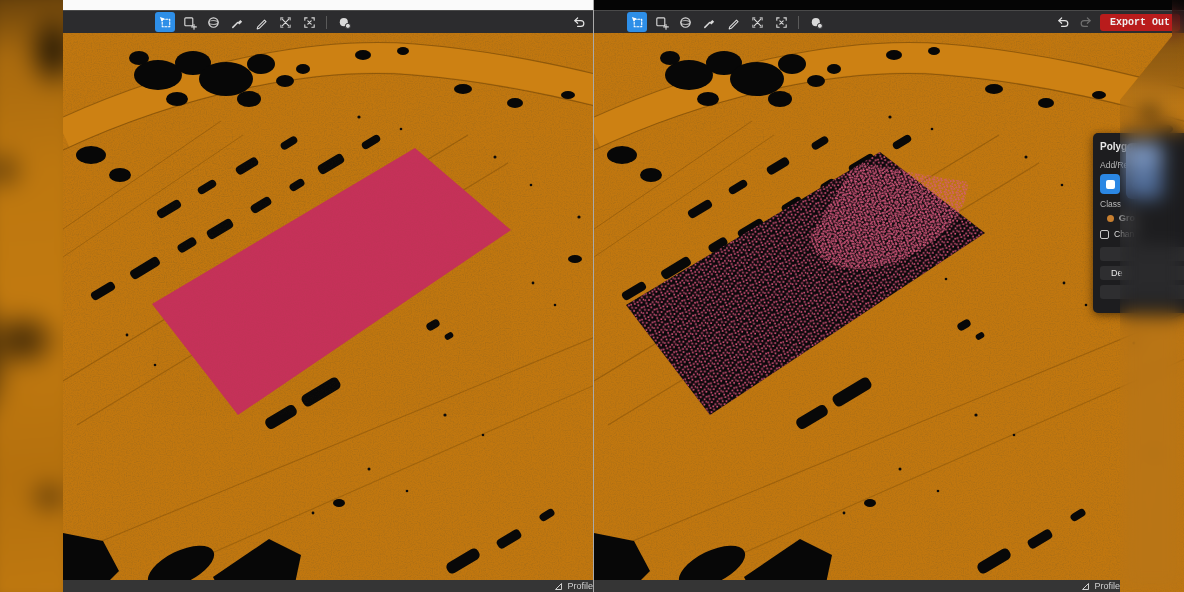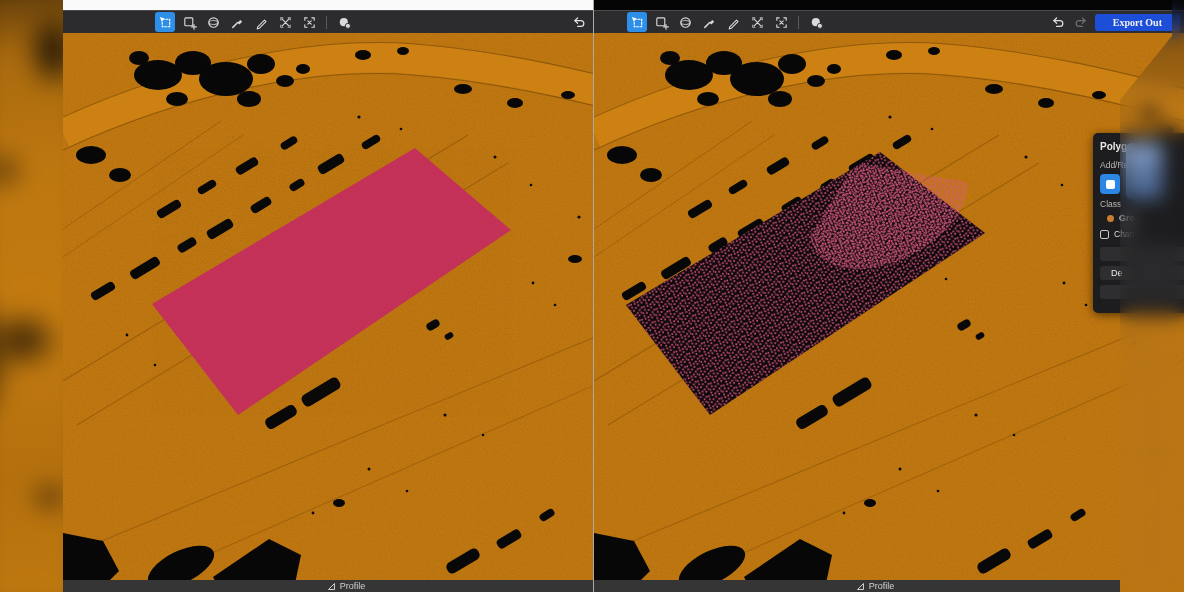--- a/index.html
+++ b/index.html
@@ -23,27 +23,27 @@
     .panel.left  .tools { margin-left:92px; }
     .panel.right .tools { margin-left:33px; }
     .tool { width:20px; height:20px; border-radius:3px; background:transparent; border:none;
             display:flex; align-items:center; justify-content:center; cursor:pointer; }
     .tool.active { background:#2e8fe8; }
     .tool svg { display:block; }
     .sep { width:1px; height:13px; background:#5a5a5a; margin:0 3px; }
     .bar-right { margin-left:auto; display:flex; align-items:center; gap:7px; margin-right:6px; }
     .panel.right .bar-right { margin-right:4px; }
     .iconbtn { background:none; border:none; padding:0; display:flex; cursor:pointer; }
-    .export { height:17px; background:#1d4ed8; border:none; border-radius:3px; color:#f0f0f0;
-              font-size:10px; font-weight:700; padding:0 18px; font-family:Liberation Serif, serif; white-space:nowrap; cursor:pointer; }
+    .export { height:17px; background:#b91c1c; border:none; border-radius:3px; color:#f0f0f0;
+              font-size:10px; font-weight:700; padding:0 10px; font-family:Liberation Mono, monospace; white-space:nowrap; cursor:pointer; }
 
     .canvas { display:block; background:#c1770f; }
     .panel.right .canvas { position:absolute; top:33px; left:0; }
 
-    .statusbar { height:12px; background:#353535; display:flex; align-items:center; justify-content:center;
+    .statusbar { height:12px; background:#353535; display:flex; align-items:center; justify-content:flex-end;
                  gap:4px; font-size:9px; color:#d0d0d0;padding-left:36px; }
     .panel.right .statusbar { position:absolute; bottom:0; left:0; width:526px; }
 
     .divider { position:absolute; left:593px; top:0; width:1px; height:592px; background:#a9a9a9; z-index:4; }
 
     
     .sidepanel { position:absolute; left:1093px; top:133px; width:122px; z-index:5;
                  background:#1d1d1f; border-radius:5px; padding:7px 0 9px 7px; color:#e8e8e8;
                  box-shadow:0 2px 10px rgba(0,0,0,.55); }
     .sidepanel .title { font-size:10px; font-weight:700; margin:1px 0 8px; }

